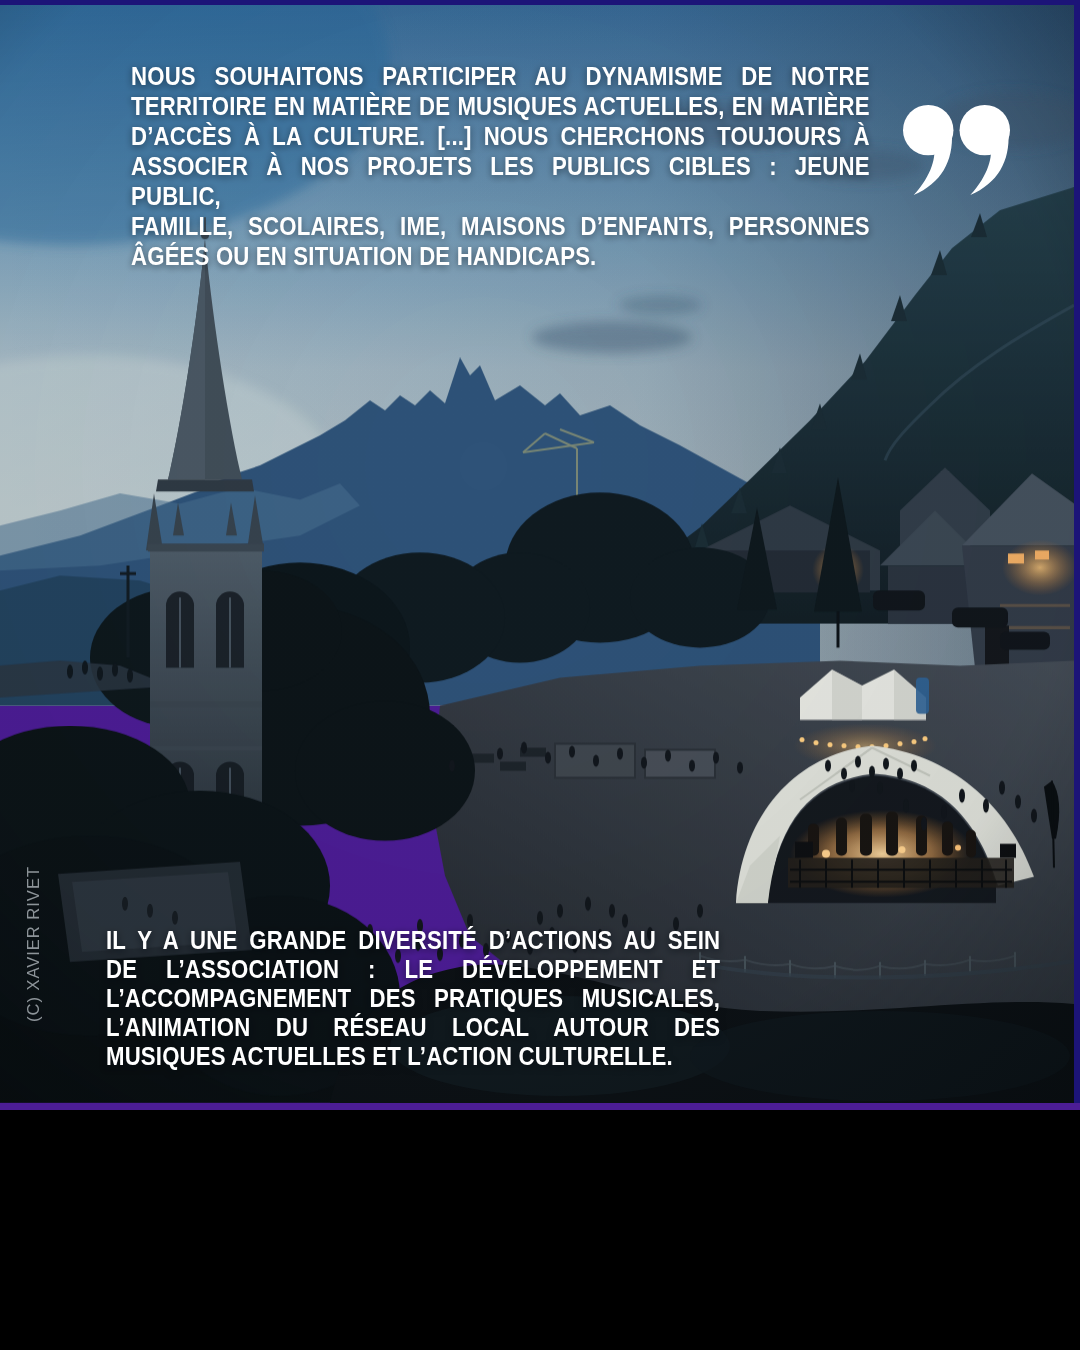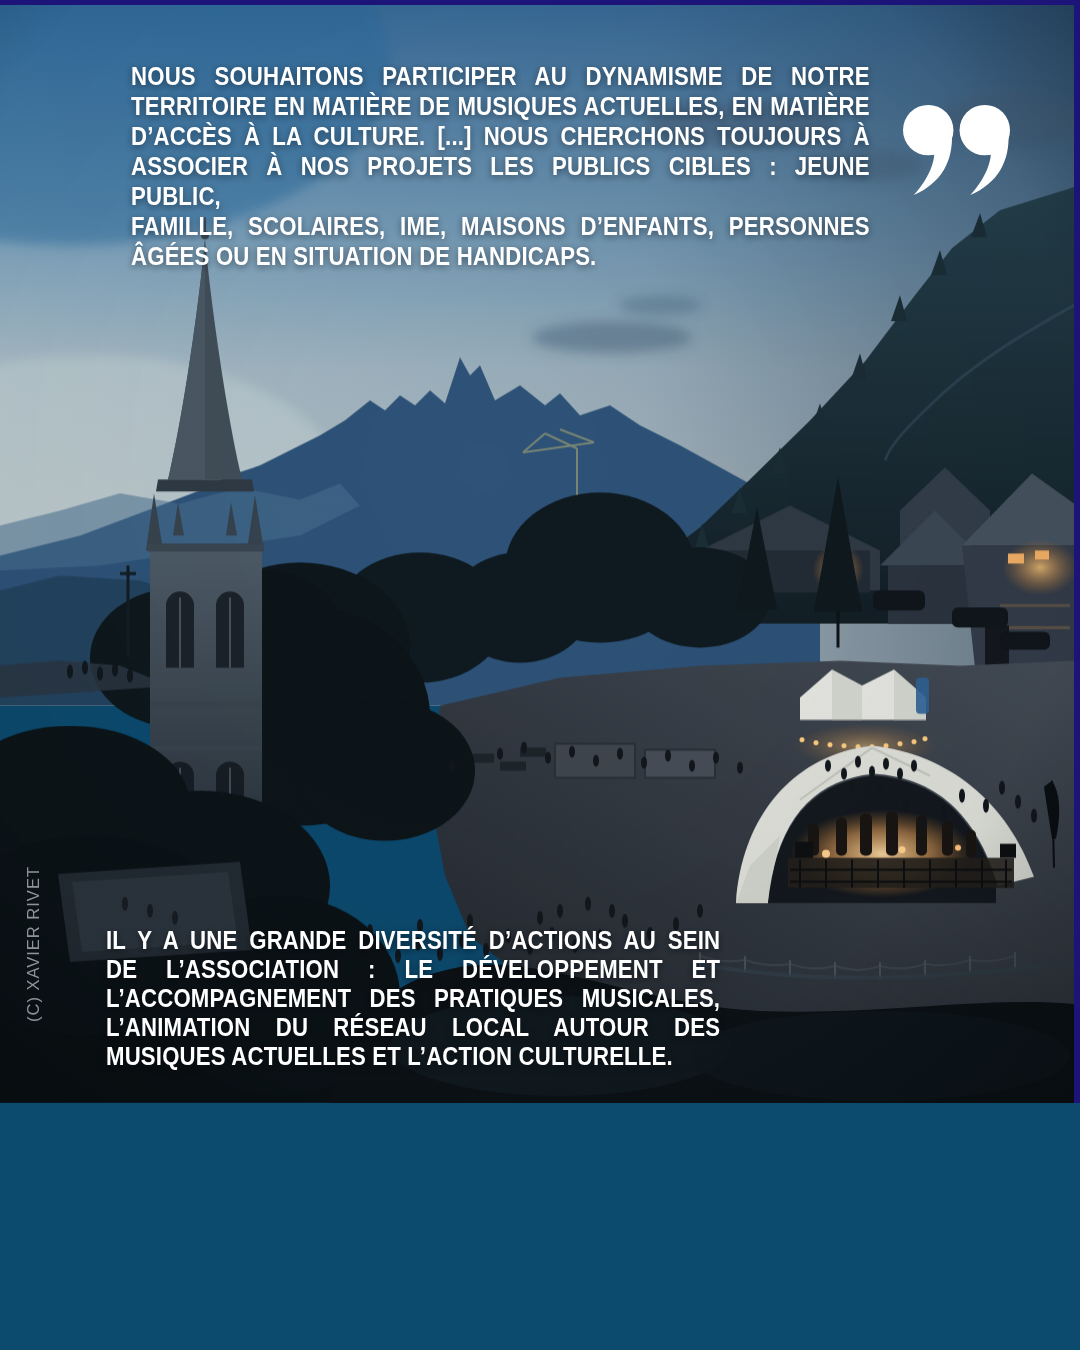--- a/index.html
+++ b/index.html
@@ -1,16 +1,16 @@
 <!DOCTYPE html>
 <html><head>
 <meta charset="utf-8">
 <style>
   html,body{margin:0;padding:0;background:#000;}
-  .canvas{position:relative;width:1080px;height:1350px;overflow:hidden;background:#0c4a6e;font-family:"Liberation Sans",sans-serif;}
+  .canvas{position:relative;width:1080px;height:1110px;overflow:hidden;background:#4c1d95;font-family:"Liberation Sans",sans-serif;}
   .photo{position:absolute;left:0;top:5px;width:1074px;height:1098px;overflow:hidden;}
   .photo svg.scene{position:absolute;left:0;top:0;width:100%;height:100%;display:block;}
   .frame-top{position:absolute;left:0;top:0;width:1080px;height:5px;background:#1c1478;z-index:9;}
   .frame-right{position:absolute;right:0;top:0;width:6px;height:1103px;background:#1c1478;z-index:9;}
   .quote-top{position:absolute;left:131px;top:56px;width:849px;transform:scaleX(0.87);transform-origin:0 0;
     color:#fff;font-weight:700;font-size:25.5px;line-height:30px;letter-spacing:.2px;
     text-shadow:0 2px 8px rgba(8,18,28,.55);z-index:5;}
   .quote-mid{position:absolute;left:106px;top:921px;width:706px;transform:scaleX(0.87);transform-origin:0 0;
     color:#fff;font-weight:700;font-size:25.5px;line-height:29px;letter-spacing:.2px;
     text-shadow:0 2px 8px rgba(5,12,18,.6);z-index:5;}

